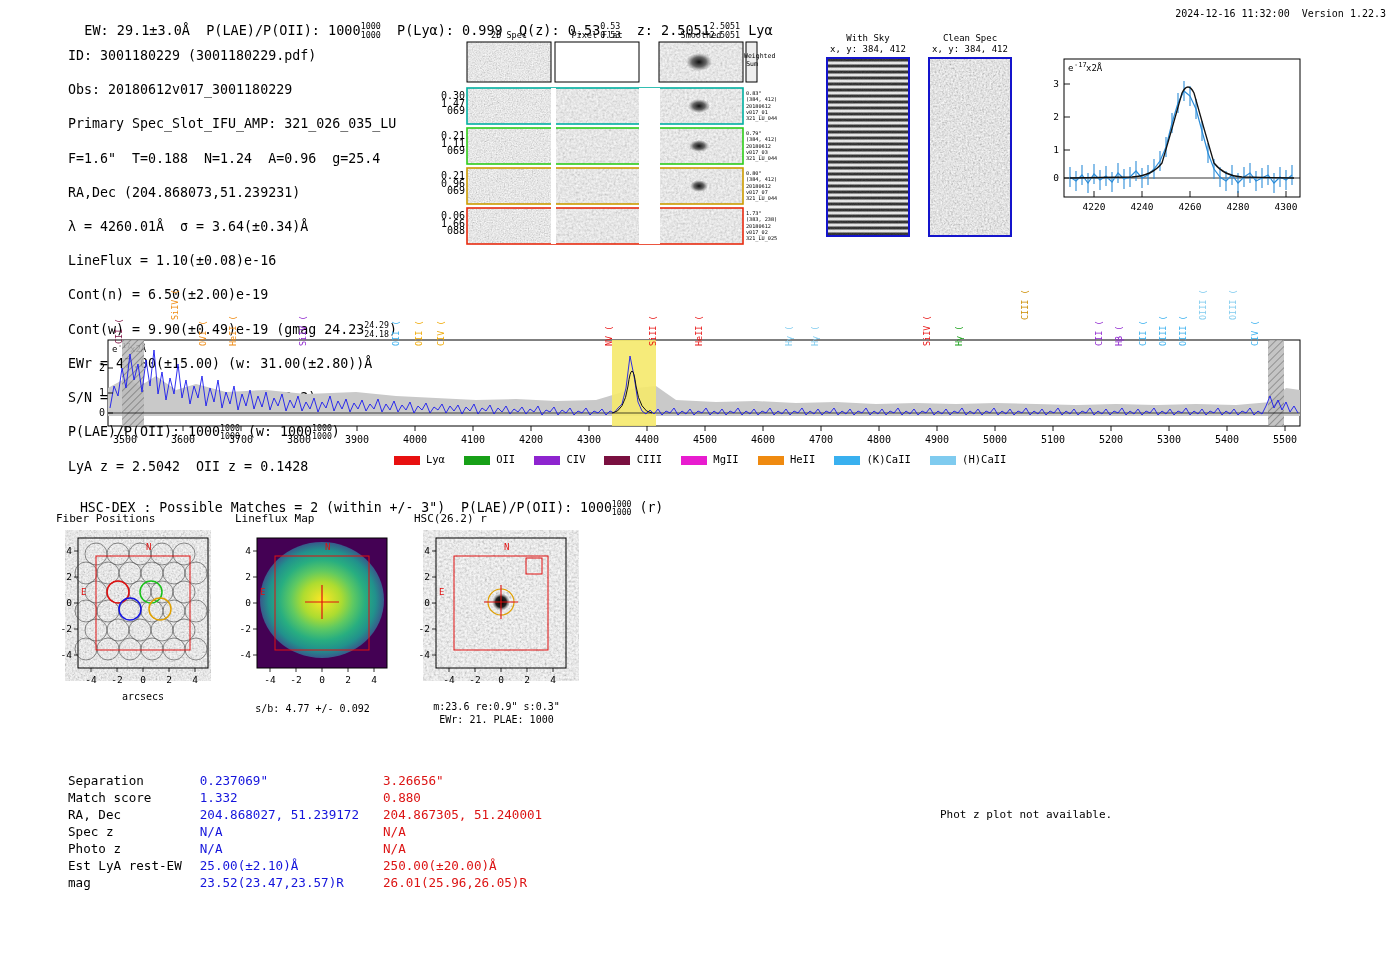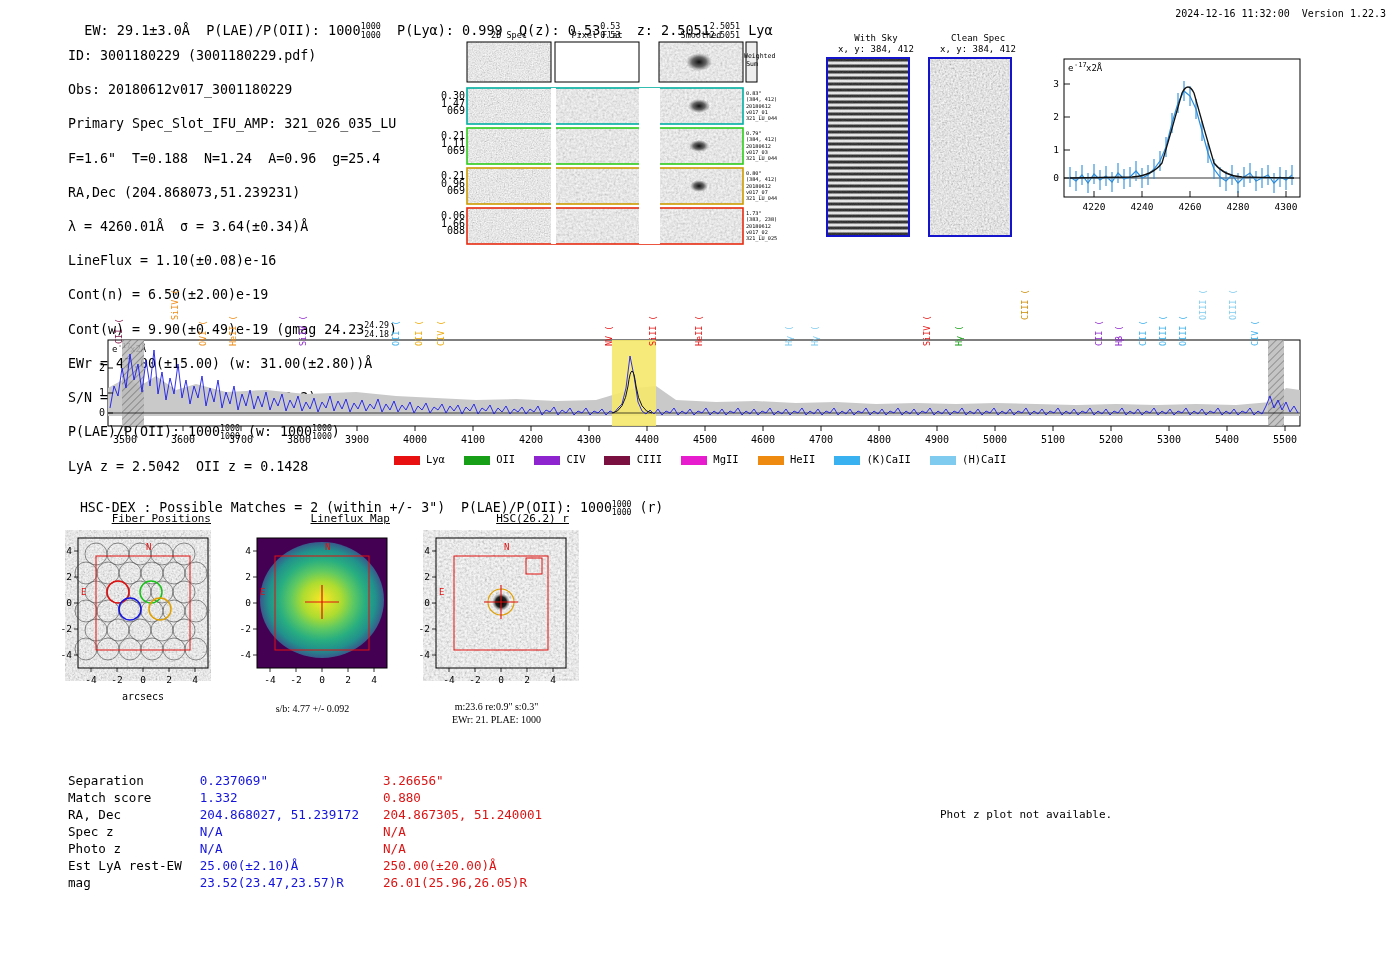--- a/index.html
+++ b/index.html
@@ -13,32 +13,32 @@
   #header-line{top:6px;left:68px;font-size:13.5px;white-space:pre;}
   #timestamp{top:8px;right:14px;font-size:10px;white-space:pre;}
   
   #info-block{top:30px;left:68px;font-size:13.3px;line-height:17.1px;white-space:pre;}
   
   #spec2d{top:32px;left:463px;width:295px;height:230px;}
   .panel-title{position:absolute;font-size:8.5px;text-align:center;}
   .leftnums{position:absolute;font-size:10px;line-height:7.6px;text-align:right;white-space:pre;}
   .rightnums{position:absolute;font-size:5.2px;line-height:6.3px;white-space:pre;}
   
-  .thumb-title{position:absolute;font-size:9px;text-align:center;line-height:11px;white-space:pre;margin-left:8px;}
+  .thumb-title{position:absolute;font-size:9px;text-align:center;line-height:11px;white-space:pre;}
   
   #emline{top:55px;left:1032px;width:268px;height:180px;}
   
   #fullspec{top:268px;left:96px;width:1208px;height:195px;}
   .linelab{position:absolute;font-size:8.5px;white-space:pre;transform-origin:left bottom;transform:rotate(-90deg);}
   .legendbox{display:inline-block;width:26px;height:9px;vertical-align:middle;}
   
   #hsc-line{top:485px;left:64px;font-size:13.2px;white-space:pre;}
   
-  .imgpanel-title{position:absolute;font-size:11px;text-align:right;width:100%;text-decoration:underline;}
-  .capt{position:absolute;font-size:10px;text-align:center;white-space:pre;line-height:13px;font-family:Liberation Serif, serif;}
+  .imgpanel-title{position:absolute;font-size:11px;text-align:left;width:100%;}
+  .capt{position:absolute;font-size:10px;text-align:center;white-space:pre;line-height:13px;}
   
   #table-block{top:772px;left:68px;font-size:12.6px;line-height:17px;}
   #table-block td{padding:0 0;vertical-align:top;white-space:pre;font-family:"DejaVu Sans Mono",monospace;font-size:12.6px;line-height:17px;}
   .col-blue{color:#1414dc;padding-left:18px!important;}
   .col-red{color:#dc1414;padding-left:24px!important;}
   #photoz-note{top:808px;left:940px;font-size:11px;white-space:pre;}
   svg{display:block;}
   .tick{font-size:9.5px;font-family:"DejaVu Sans Mono",monospace;}
 </style>
 </head>

